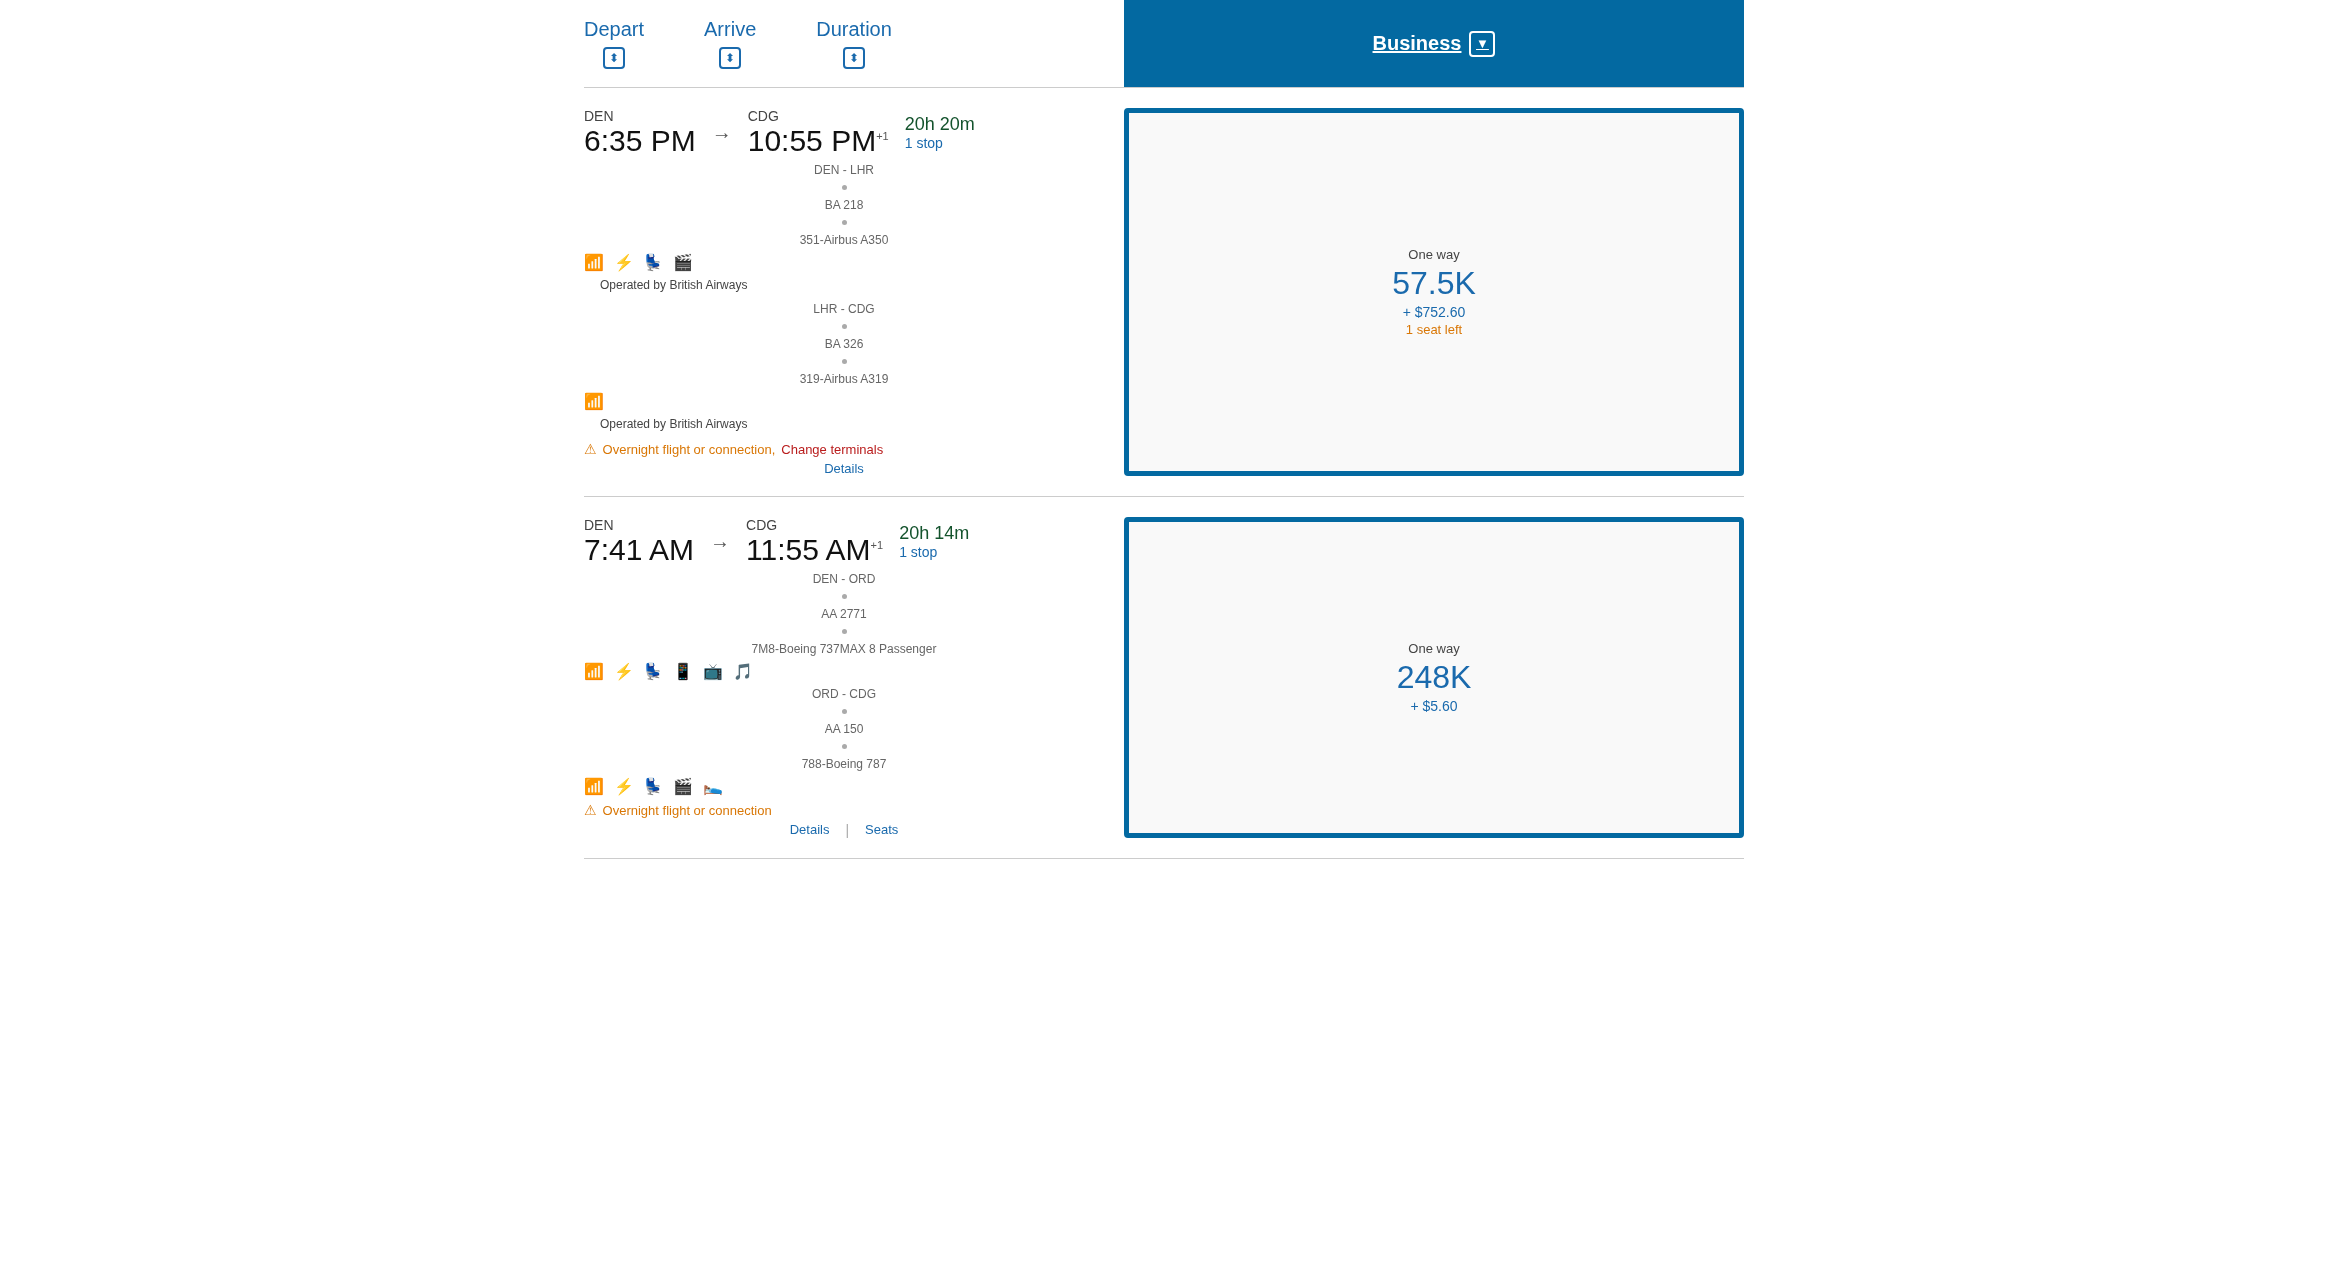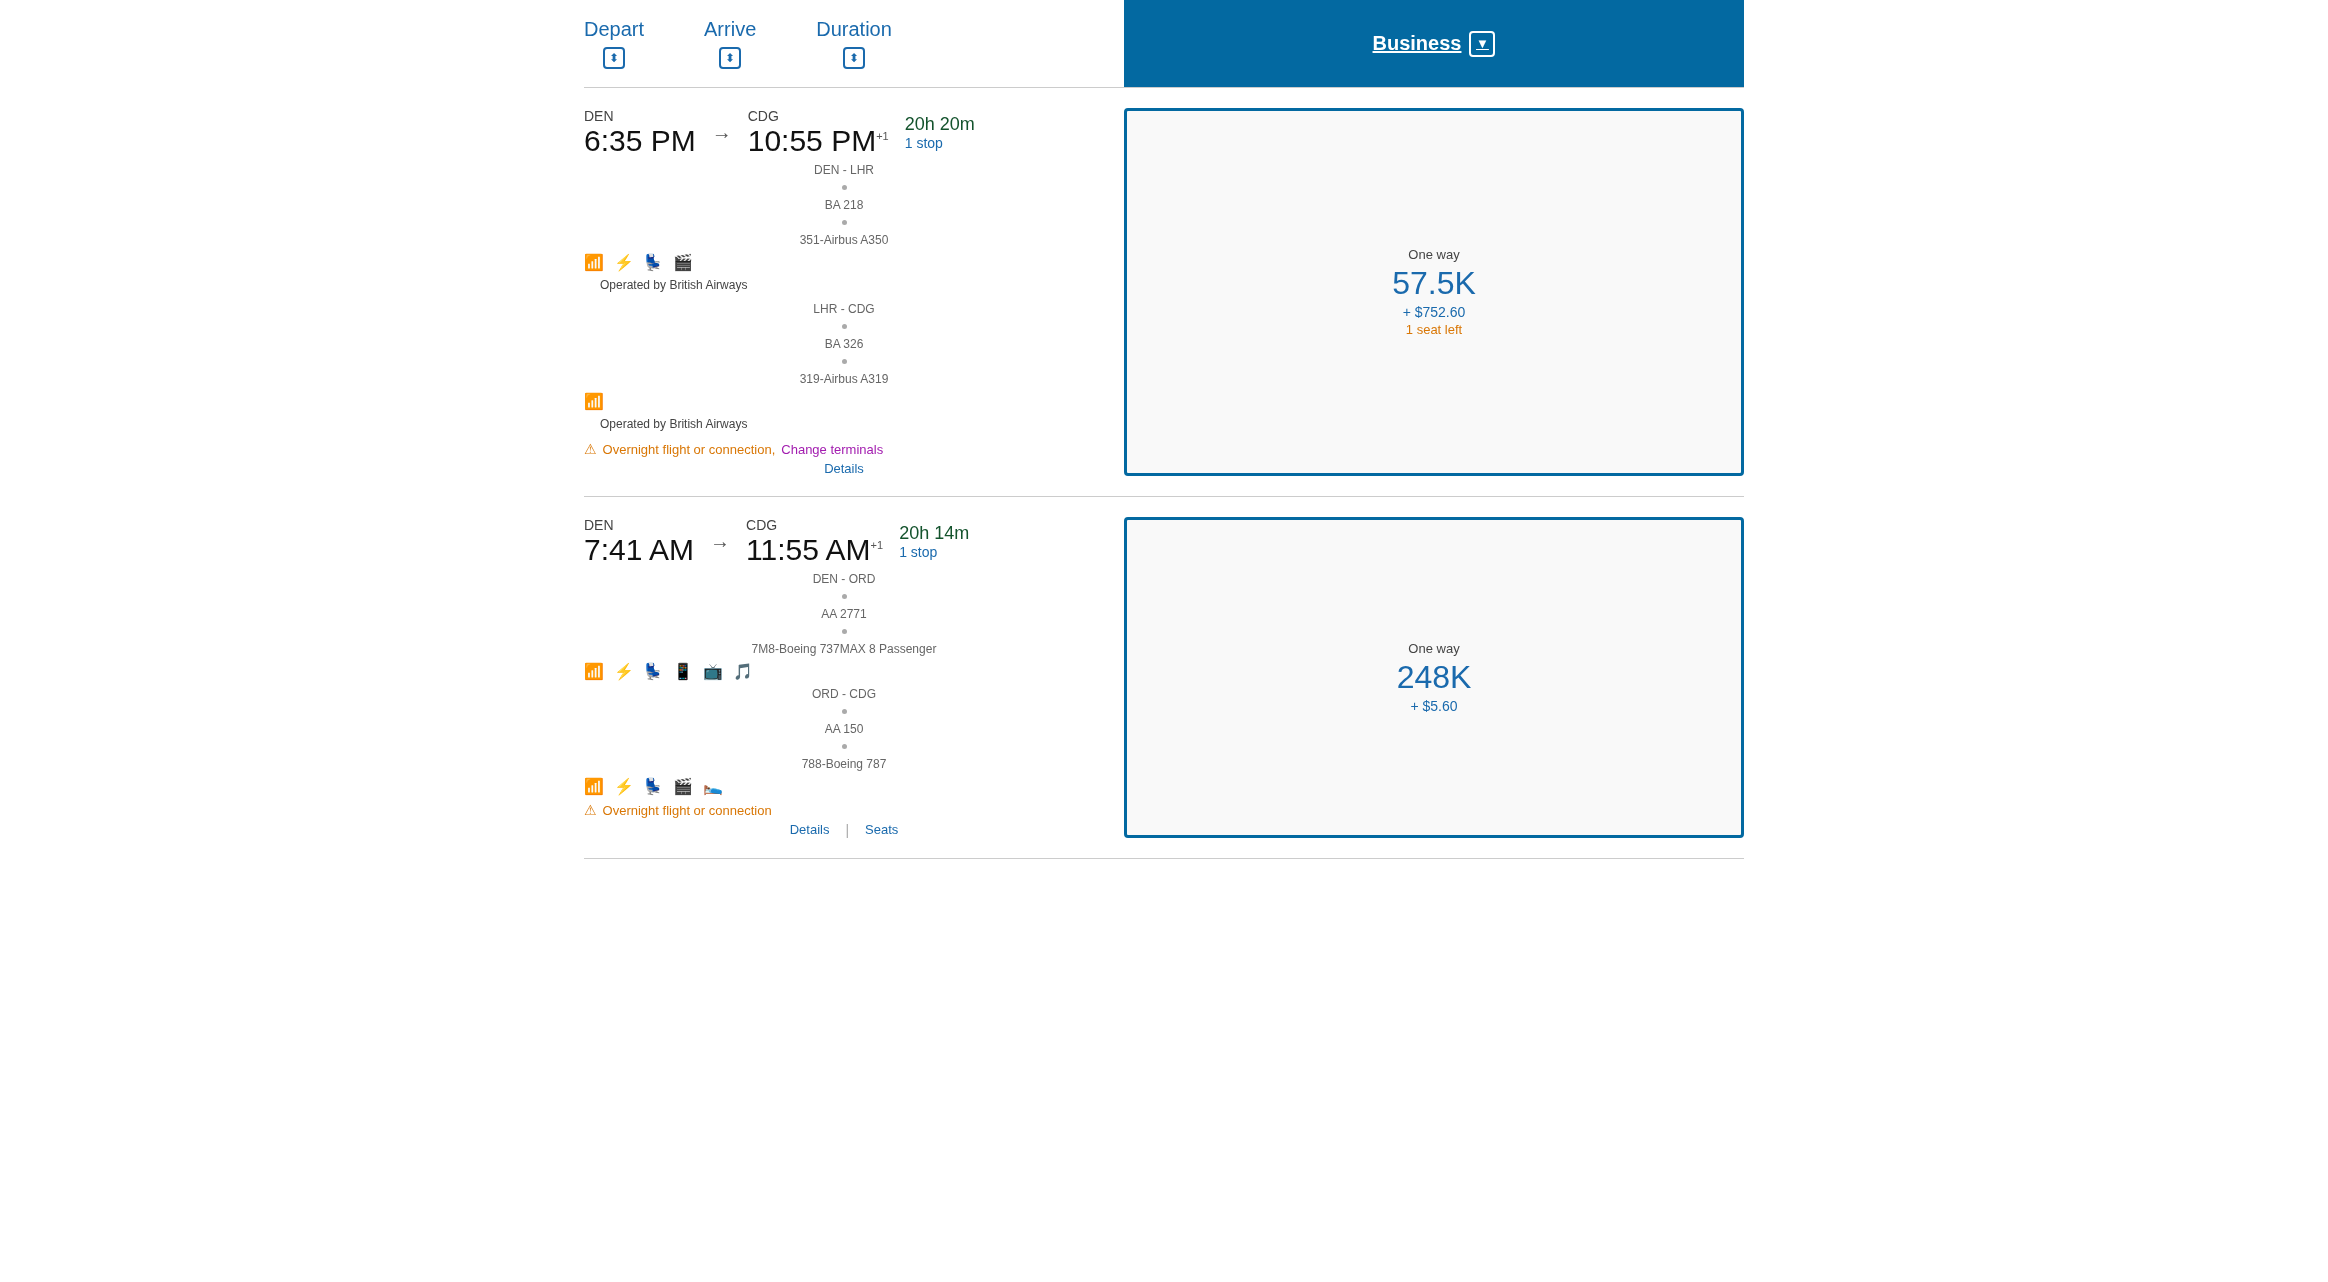--- a/index.html
+++ b/index.html
@@ -161,21 +161,21 @@
       align-items: center;
       gap: 6px;
       font-size: 13px;
       color: #d97706;
       margin-bottom: 4px;
     }
     .warning-icon {
       font-size: 14px;
     }
     .change-terminals {
-      color: #a21caf;
+      color: #b91c1c;
       cursor: pointer;
       text-decoration: none;
     }
     .details-link {
       color: #1a6aad;
       font-size: 13px;
       cursor: pointer;
       text-decoration: none;
     }
     .details-seats {
@@ -184,21 +184,21 @@
       margin-top: 2px;
       justify-content: center;
     }
     .divider-v {
       color: #aaa;
     }
 
     
     .price-panel {
       flex: 1;
-      border: 3px solid #0369a1;
+      border: 5px solid #0369a1;
       border-radius: 4px;
       display: flex;
       flex-direction: column;
       align-items: center;
       justify-content: center;
       padding: 20px;
       background: #f9f9f9;
     }
     .one-way-label {
       font-size: 13px;

